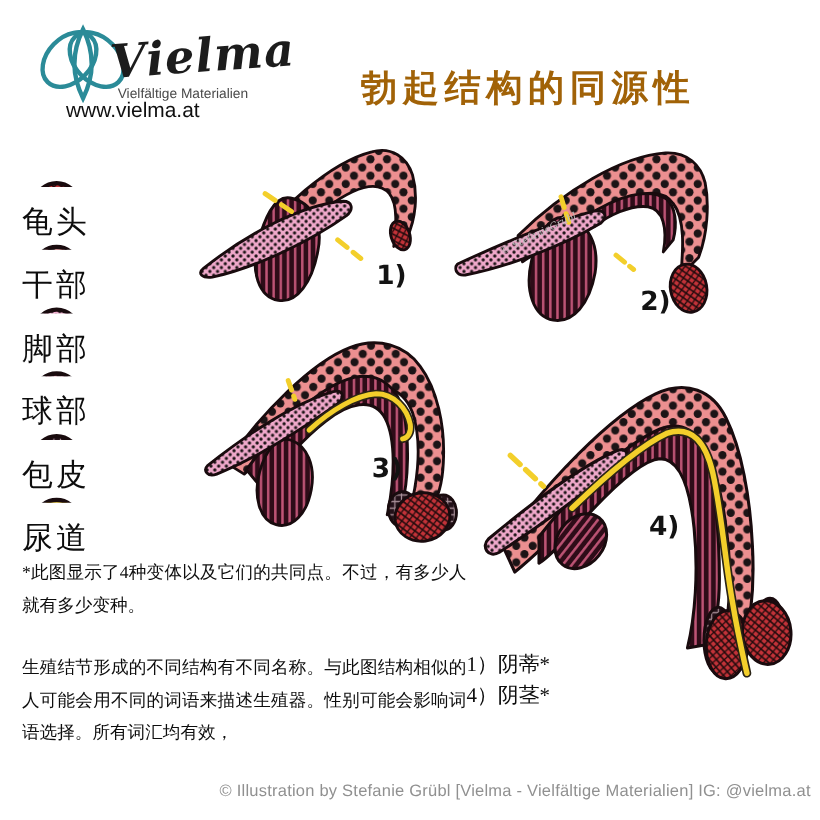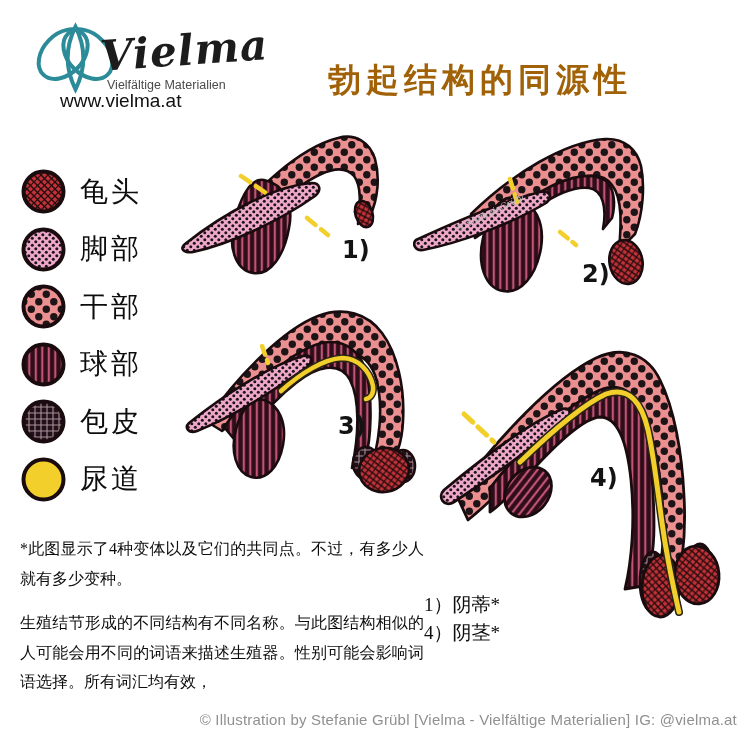--- a/index.html
+++ b/index.html
@@ -10,33 +10,33 @@
   .brand{position:absolute;left:100px;top:26px;font-size:42px;font-style:italic;font-weight:bold;
          font-family:"DejaVu Serif",serif;transform:rotate(-4deg);letter-spacing:1px;color:#1c1c1c;}
   .tagline{position:absolute;left:107px;top:78px;font-size:12.5px;color:#4a4a4a;
            font-family:"Liberation Sans",sans-serif;}
   .site-url{position:absolute;left:60px;top:90px;font-size:19px;color:#101010;
             font-family:Liberation Sans, sans-serif;}
   .main-title{position:absolute;left:255px;right:40px;top:36px;text-align:center;
               font-size:33px;letter-spacing:5px;color:#a16207;}
   
   .legend{position:absolute;left:20px;top:163px;}
-  .legend-row{display:flex;align-items:center;height:57.5px;gap:13px;}
+  .legend-row{display:flex;align-items:center;height:57.5px;gap:13px;flex-direction:column;}
   .legend-label{font-size:28px;color:#0d0d0d;letter-spacing:3px;}
   
   .fig{position:absolute;}
   .fig-label{position:absolute;font-family:"DejaVu Sans","Liberation Sans",sans-serif;
              font-weight:bold;font-size:24px;color:#131313;}
   .watermark{position:absolute;left:452px;top:208px;font-size:9px;color:#bdbdbd;
              font-family:"DejaVu Serif",serif;font-style:italic;transform:rotate(-26deg);white-space:nowrap;}
   
-  .footnote-block{position:absolute;left:20px;top:534px;width:404px;font-size:16px;
+  .footnote-block{position:absolute;left:20px;top:506px;width:404px;font-size:16px;
                   line-height:1.85;color:#0d0d0d;text-align:justify;}
   .footnote-block p{margin:0;}
-  .footnote-block p + p{margin-top:15px;}
+  .footnote-block p + p{margin-top:28px;}
   .notes-list{position:absolute;left:424px;top:591px;font-size:19px;line-height:27.5px;color:#0d0d0d;}
   .credit{position:absolute;right:8px;top:711px;font-size:15px;color:#909090;
           font-family:"Liberation Sans",sans-serif;letter-spacing:0.2px;}
 </style>
 </head>
 <body>
 
 <div class="page">
 
   <svg width="0" height="0" style="position:absolute" aria-hidden="true">
@@ -81,29 +81,29 @@
 
   <div class="legend">
     <div class="legend-row">
       <svg width="47" height="47">
         <circle cx="23.5" cy="23.5" r="20" fill="url(#pat-glans)" style="stroke:var(--ink,#190b0e)" stroke-width="4"></circle>
       </svg>
       <span class="legend-label">龟头</span>
     </div>
     <div class="legend-row">
       <svg width="47" height="47">
+        <circle cx="23.5" cy="23.5" r="20" fill="url(#pat-shaft)" style="stroke:var(--ink,#190b0e)" stroke-width="4"></circle>
+      </svg>
+      <span class="legend-label">干部</span>
+    </div>
+    <div class="legend-row">
+      <svg width="47" height="47">
         <circle cx="23.5" cy="23.5" r="20" fill="url(#pat-crus)" style="stroke:var(--ink,#190b0e)" stroke-width="4"></circle>
       </svg>
       <span class="legend-label">脚部</span>
-    </div>
-    <div class="legend-row">
-      <svg width="47" height="47">
-        <circle cx="23.5" cy="23.5" r="20" fill="url(#pat-shaft)" style="stroke:var(--ink,#190b0e)" stroke-width="4"></circle>
-      </svg>
-      <span class="legend-label">干部</span>
     </div>
     <div class="legend-row">
       <svg width="47" height="47">
         <circle cx="23.5" cy="23.5" r="20" fill="url(#pat-bulb)" style="stroke:var(--ink,#190b0e)" stroke-width="4"></circle>
       </svg>
       <span class="legend-label">球部</span>
     </div>
     <div class="legend-row">
       <svg width="47" height="47">
         <circle cx="23.5" cy="23.5" r="20" fill="url(#pat-skin)" style="stroke:var(--ink,#190b0e)" stroke-width="4"></circle>

